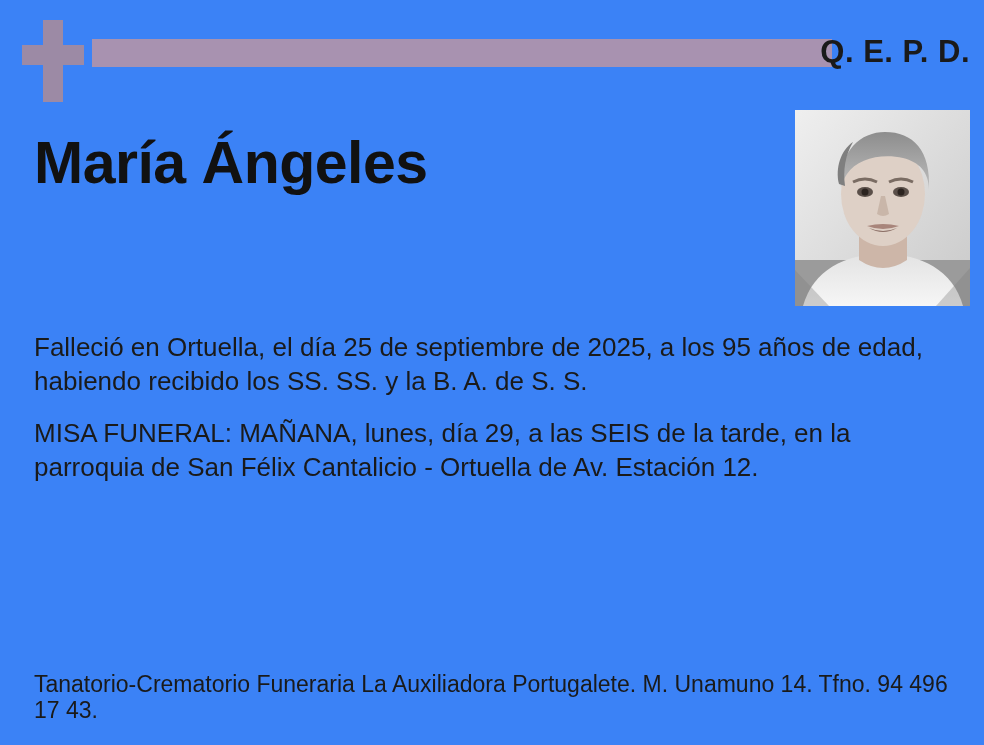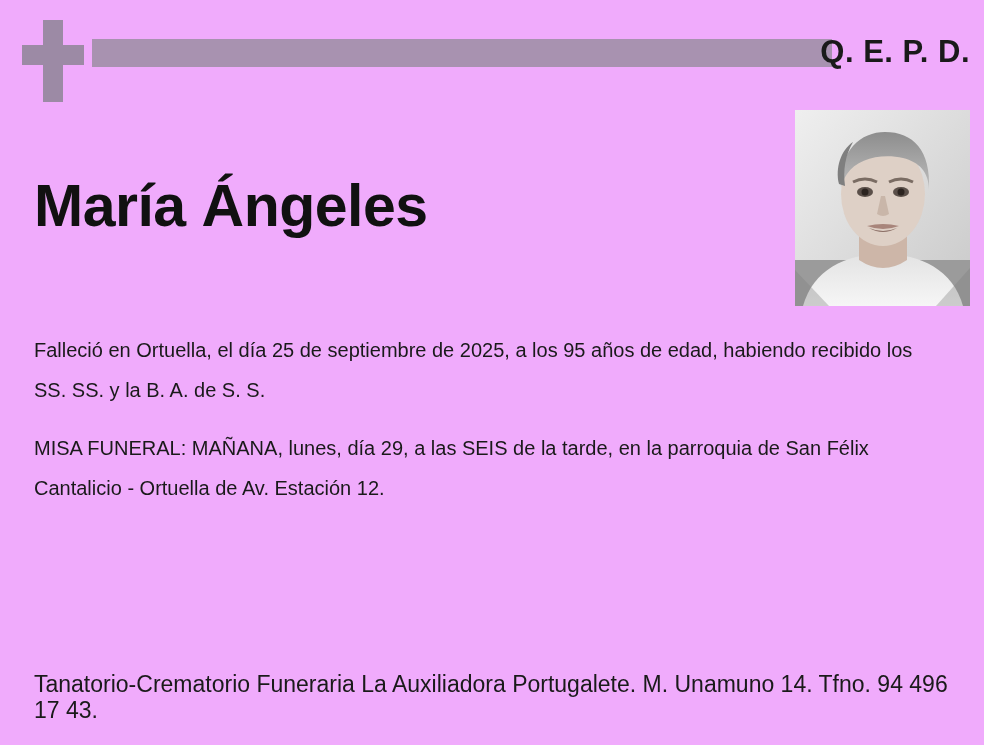--- a/index.html
+++ b/index.html
@@ -8,21 +8,21 @@
     background: #ffffff;
   }
   body {
     font-family: "Liberation Sans", sans-serif;
     color: #1a1a1a;
   }
   .obit {
     position: relative;
     width: 984px;
     height: 745px;
-    background: #f0abfc;
+    background: #3b82f6;
     box-sizing: border-box;
     overflow: hidden;
   }
 
   
   .header {
     position: absolute;
     left: 0;
     top: 0;
     width: 984px;
@@ -90,34 +90,33 @@
   .name {
     position: absolute;
     left: 34px;
     top: 132px;
     width: 760px;
     font-size: 59px;
     font-weight: bold;
     line-height: 1.06;
     letter-spacing: -0.5px;
     color: #111111;
-    margin-top: 43px;
   }
   .name .line2 { display: block; }
 
   
   .body-text {
     position: absolute;
     left: 34px;
     top: 330px;
     width: 912px;
   }
   .para {
-    font-size: 20px;
-    line-height: 40px;
+    font-size: 26px;
+    line-height: 34px;
     color: #1a1a1a;
     margin: 0 0 16px 0;
   }
   .para.bold {
     font-weight: normal;
     margin-top: 18px;
   }
   .footer {
     position: absolute;
     left: 34px;

